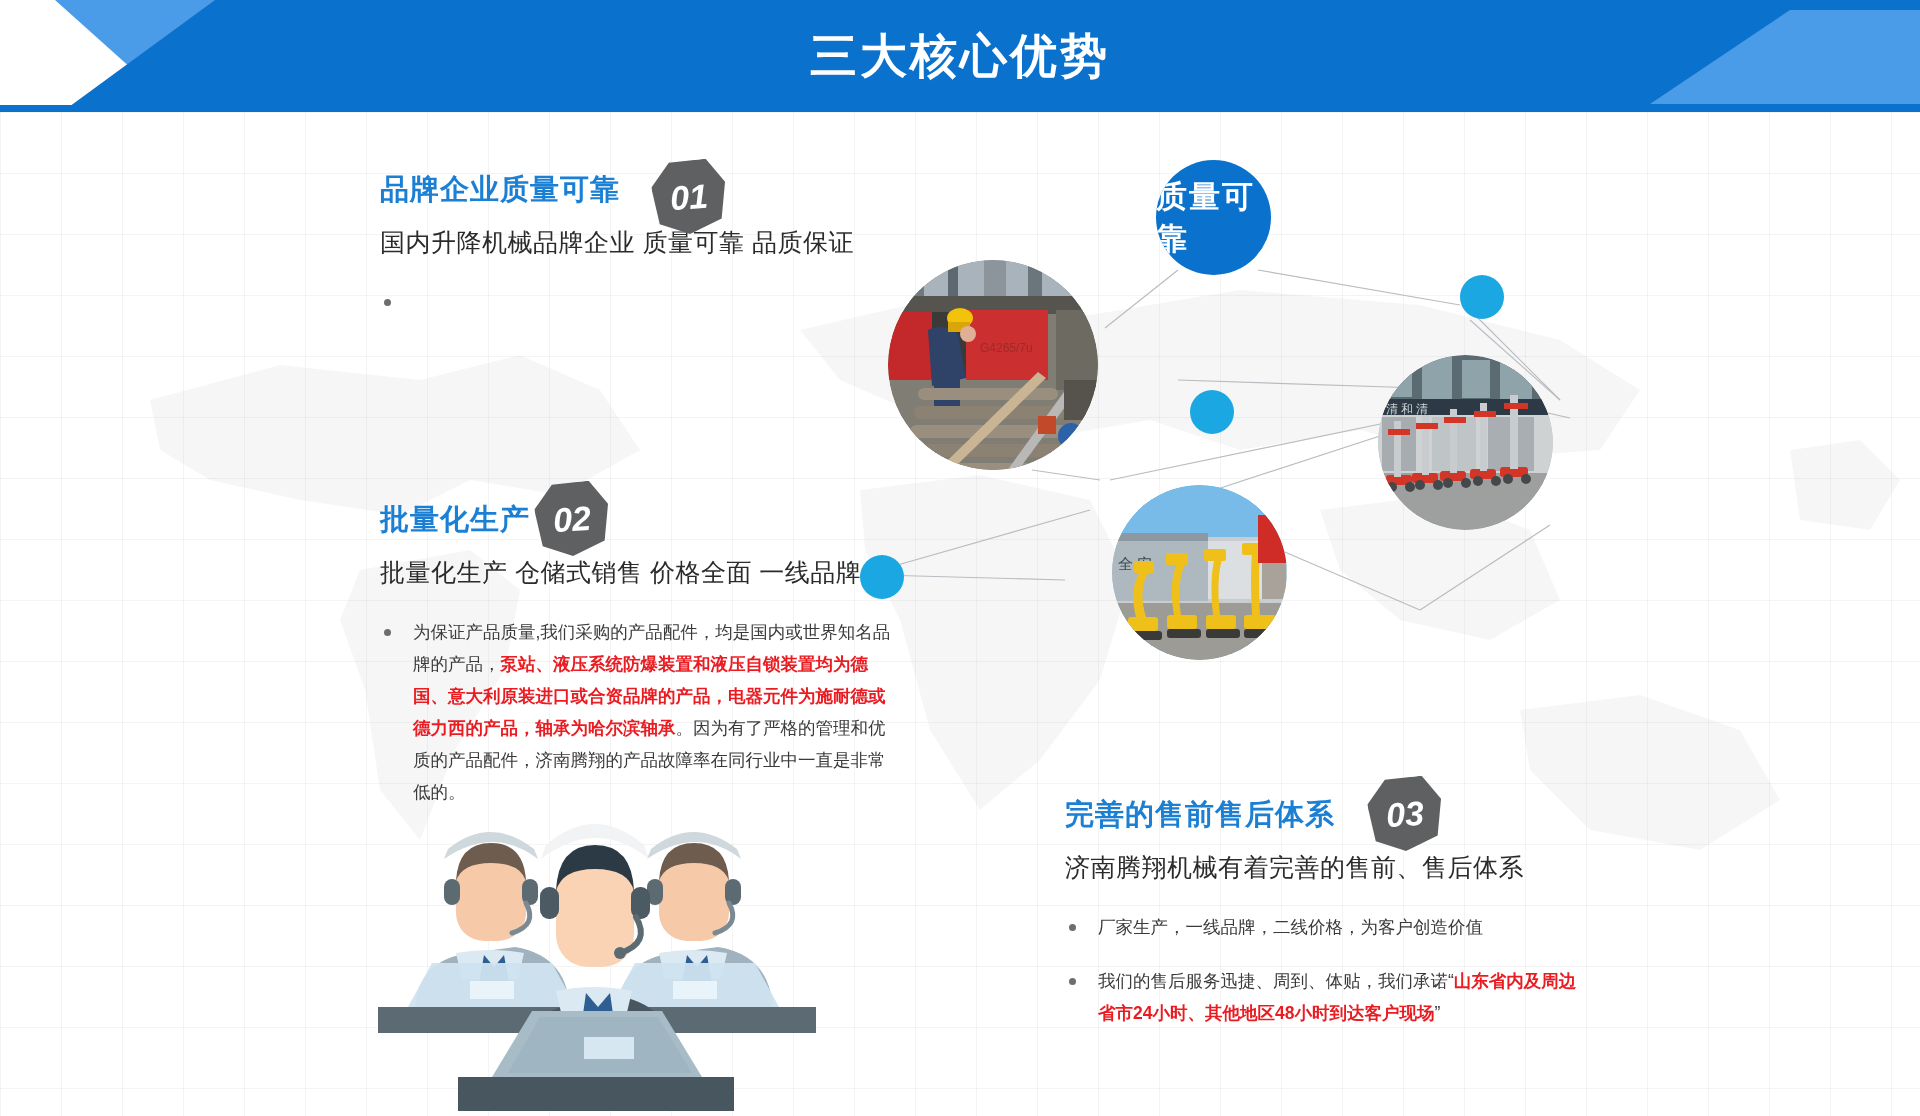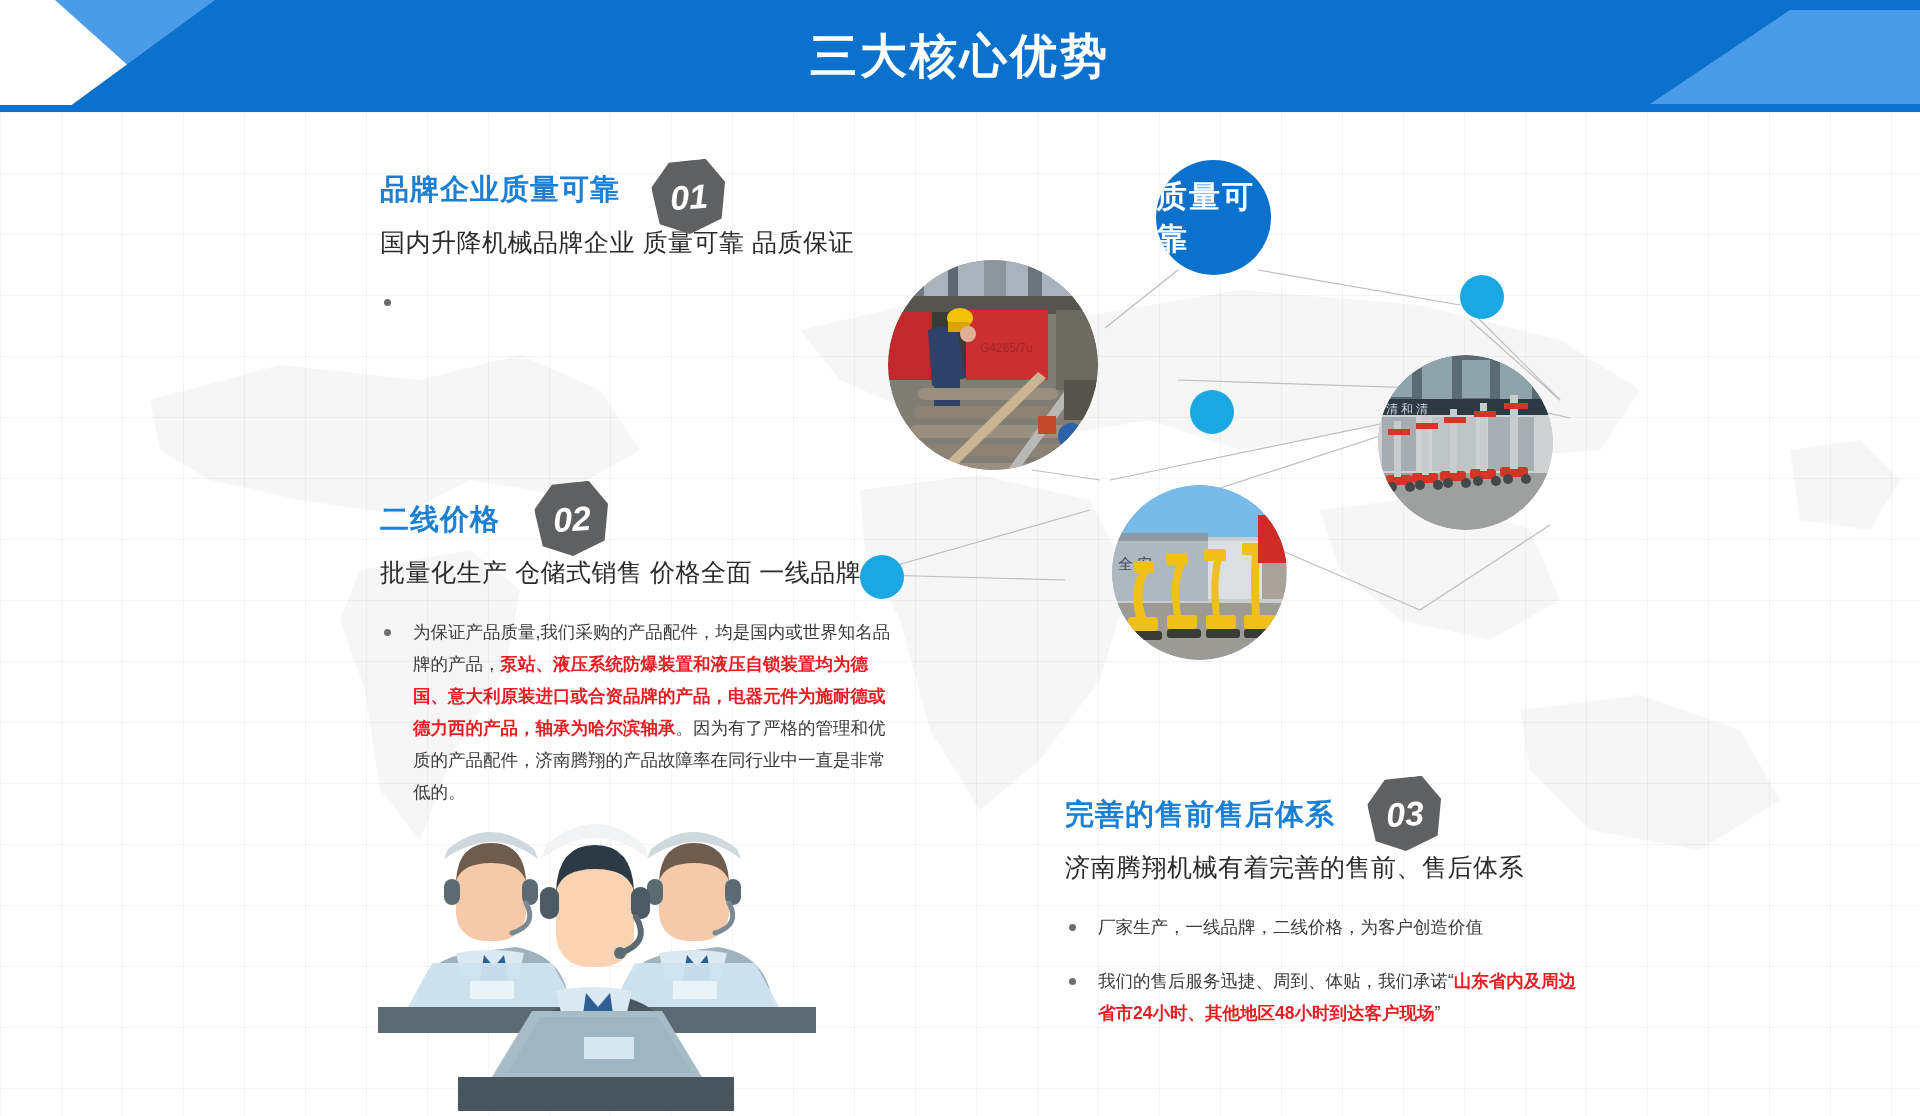--- a/index.html
+++ b/index.html
@@ -138,21 +138,21 @@
   <div class="feat-sub">国内升降机械品牌企业 质量可靠 品质保证</div>
   <ul class="bullets">
     <li>
       <span class="dot"></span>
     </li>
   </ul>
 </div>
 
 <div class="feature" style="left:380px; top:490px; width:520px;">
   <div class="feat-head">
-    <span class="feat-title">二线价格</span>
+    <span class="feat-title">批量化生产</span>
     <span class="badge" style="left:155px; top:-8px;">02</span>
   </div>
   <div class="feat-sub">批量化生产 仓储式销售 价格全面 一线品牌</div>
   <ul class="bullets">
     <li>
       <span class="dot"></span>
       <span class="rt"><span>为保证产品质量,我们采购的产品配件，均是国内或世界知名品牌的产品，</span><span class="red">泵站、液压系统防爆装置和液压自锁装置均为德国、意大利原装进口或合资品牌的产品，电器元件为施耐德或德力西的产品，轴承为哈尔滨轴承</span><span>。因为有了严格的管理和优质的产品配件，济南腾翔的产品故障率在同行业中一直是非常低的。</span></span>
     </li>
   </ul>
 </div>

